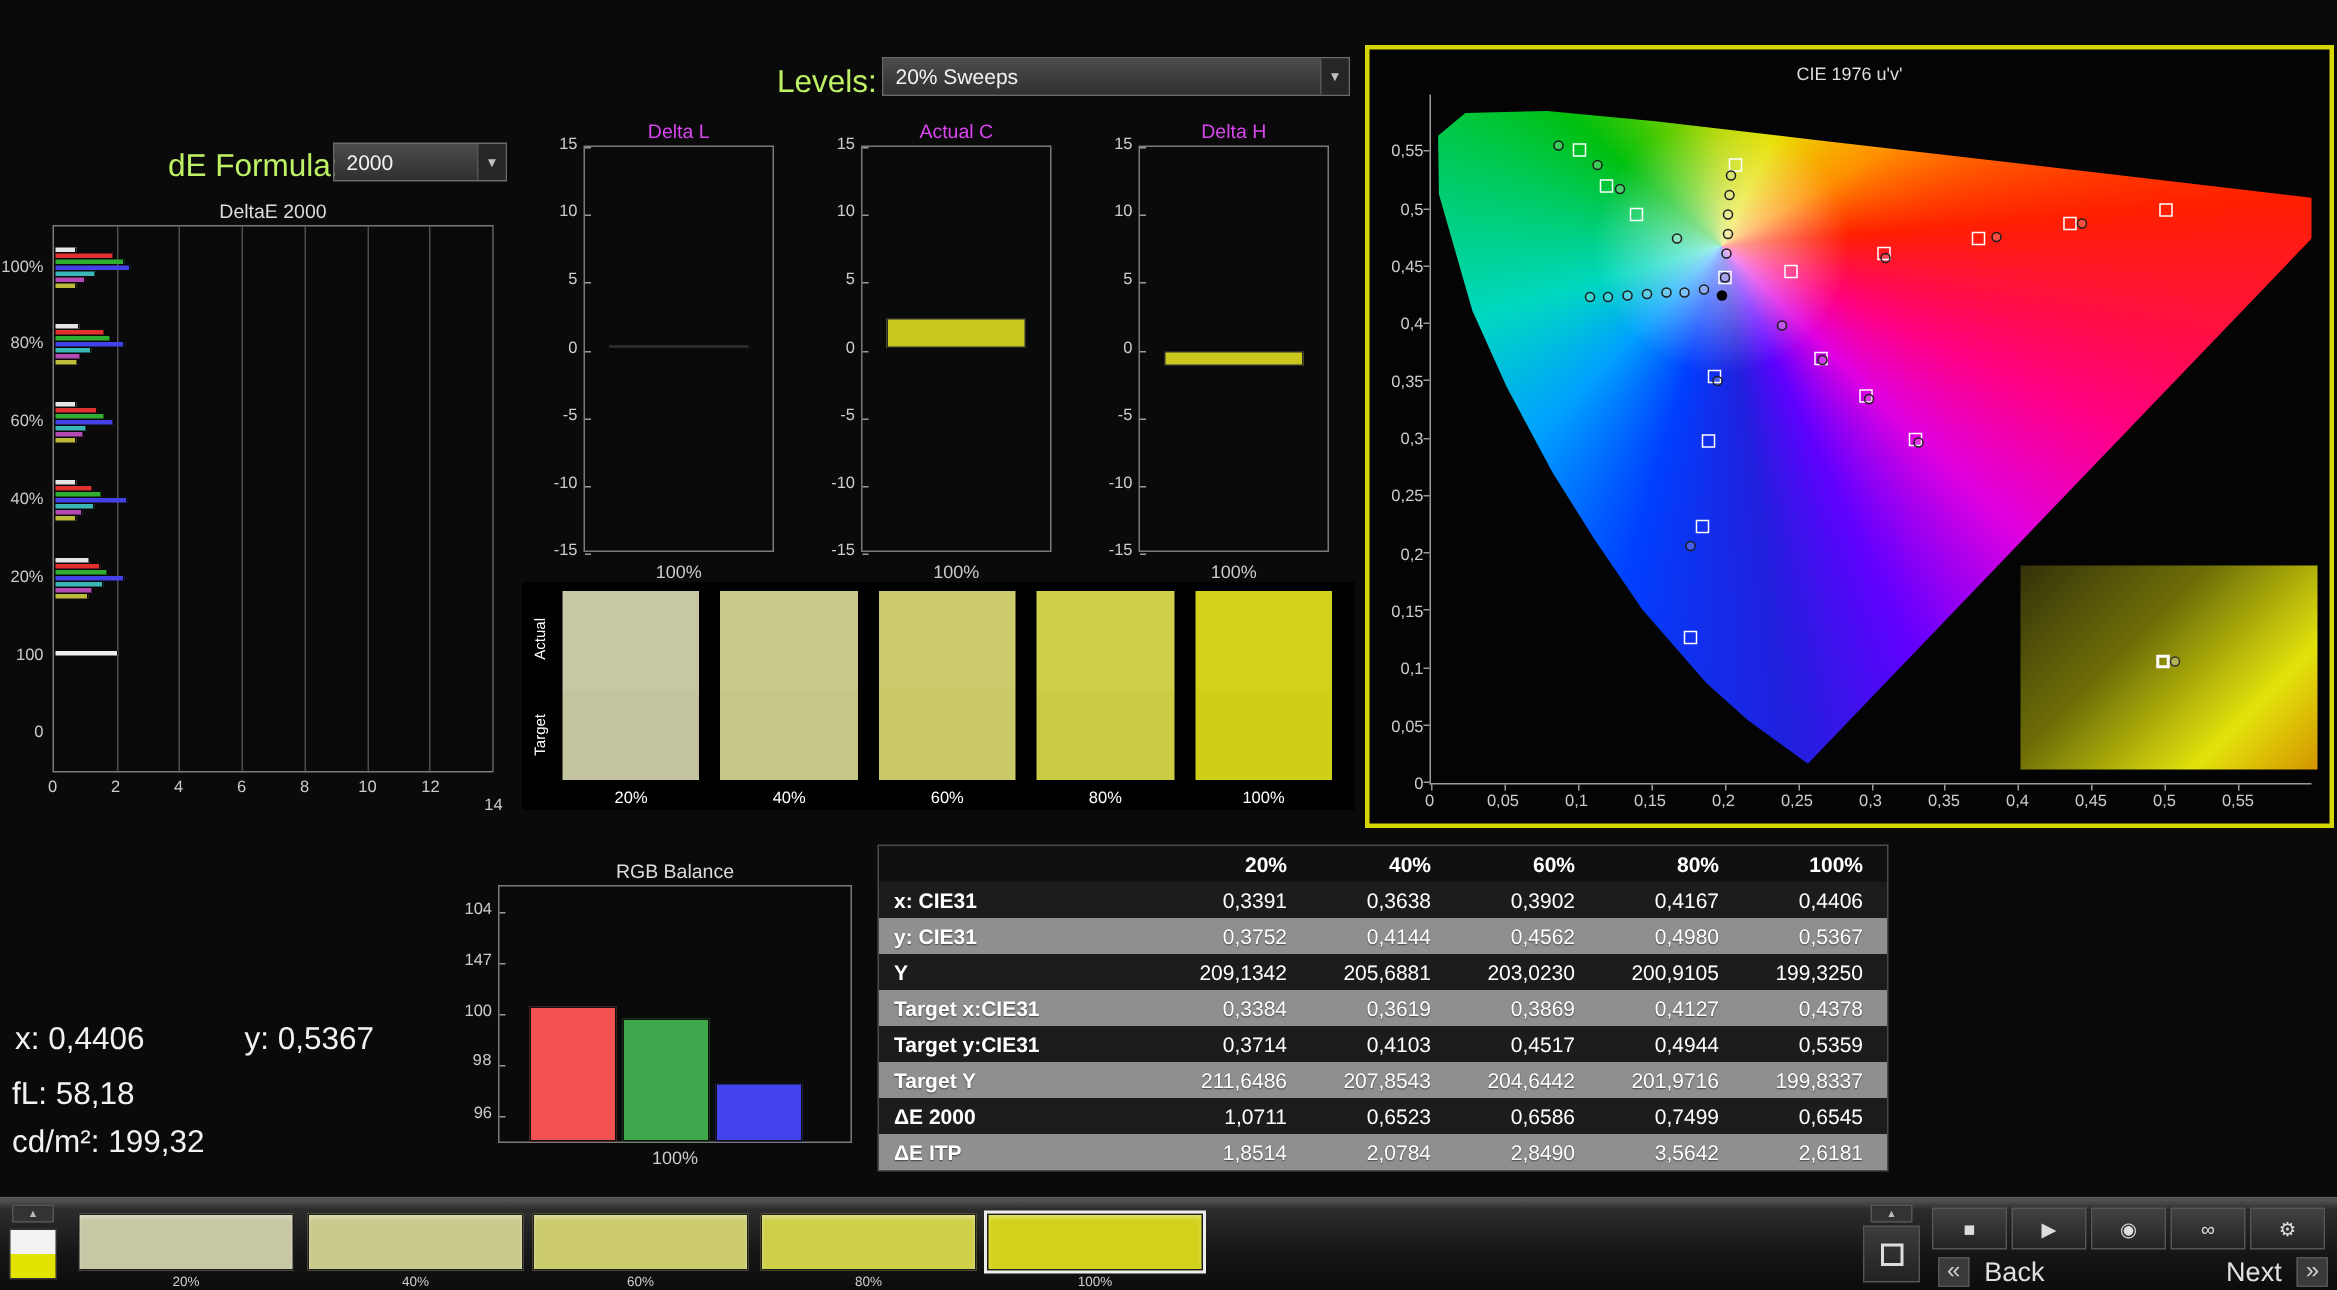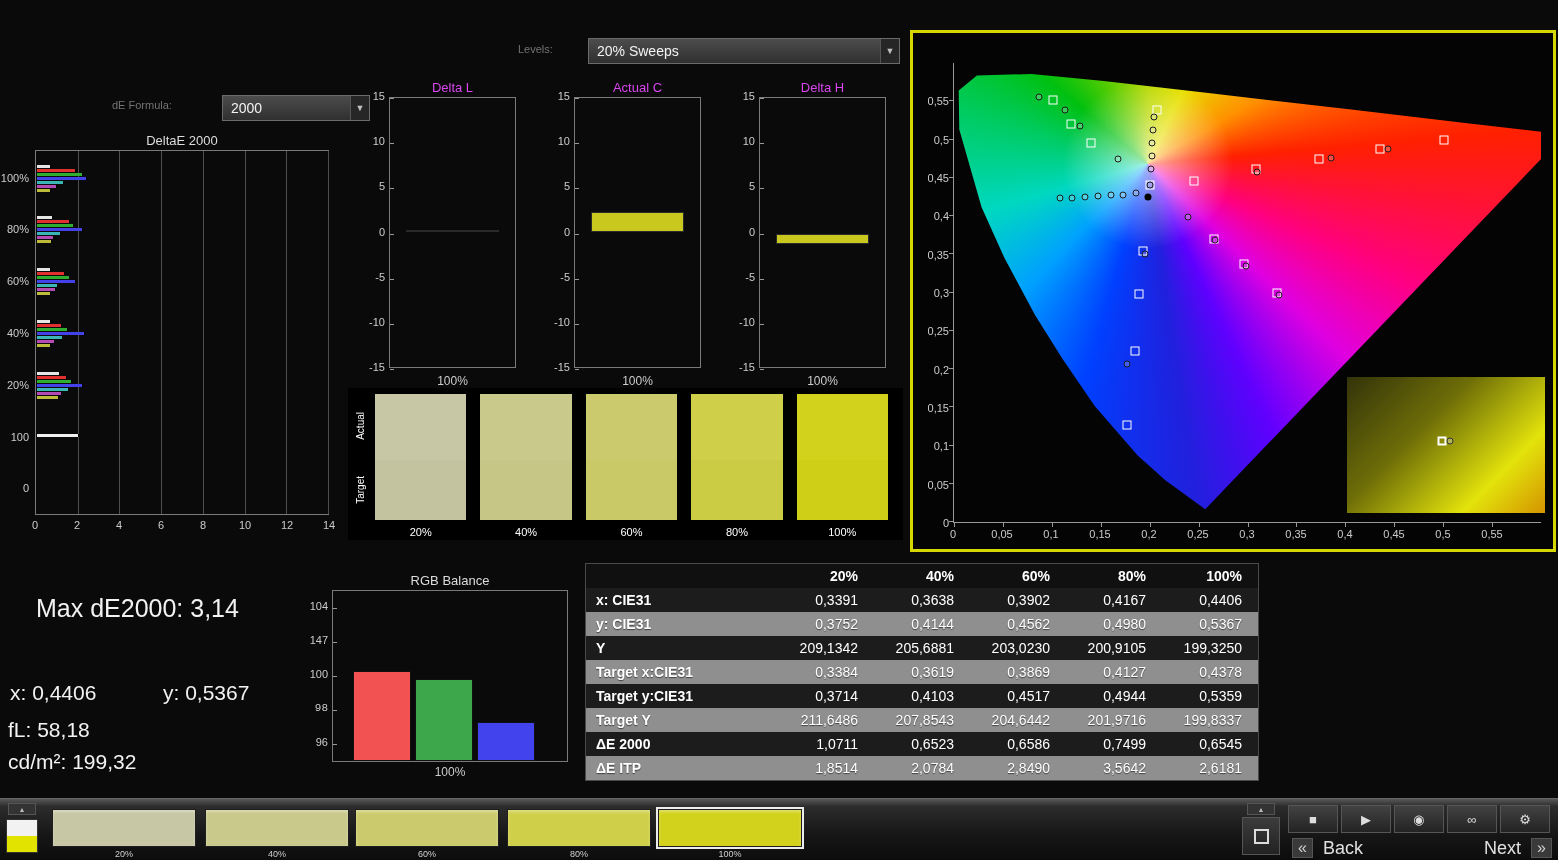--- a/index.html
+++ b/index.html
@@ -3,21 +3,21 @@
 <meta charset="utf-8">
 <style>
 *{margin:0;padding:0;box-sizing:border-box;}
 html,body{background:#000;}
 body{font-family:"Liberation Sans",sans-serif;color:#e8e8e8;}
 #app{position:relative;width:1558px;height:860px;background:#0a0a0a;overflow:hidden;}
 .abs{position:absolute;}
 
 
 .page-title{left:6px;top:22px;font-size:38px;color:#ececec;letter-spacing:.5px;}
-.ctl-label{font-size:11px;color:#737373;}
+.ctl-label{font-size:21px;color:#bef264;}
 .dropdown{background:linear-gradient(#4c4c4c,#303030);border:1px solid #6a6a6a;height:26px;display:flex;align-items:center;justify-content:space-between;padding-left:8px;font-size:14px;color:#f2f2f2;cursor:pointer;}
 .dd-arrow{width:19px;height:24px;background:#262626;color:#c0c0c0;font-size:9px;display:flex;align-items:center;justify-content:center;border-left:1px solid #555;}
 
 
 #deltae-title{left:35px;top:133px;width:294px;text-align:center;font-size:13px;color:#ddd;}
 #deltae-plot{left:35px;top:150px;width:294px;height:365px;border:1px solid #7a7a7a;}
 .vgrid{position:absolute;top:0;bottom:0;width:1px;background:#4d4d4d;}
 .bar-group{position:absolute;left:1px;right:0;}
 .hbar{height:3px;margin-bottom:1px;border-right:1px solid #000;}
 #deltae-ylabels{left:0;top:150px;width:31px;height:365px;}
@@ -114,21 +114,21 @@
 #next-btn{left:1424px;width:128px;justify-content:flex-end;}
 .chev{font-size:16px;color:#cfcfcf;background:#3a3a3a;border:1px solid #555;padding:0 5px;line-height:18px;}
 </style>
 </head>
 <body>
 
 <div id="app">
 
 
   <div class="abs ctl-label" style="left:112px;top:99px;">dE Formula:</div>
-  <div class="abs dropdown" style="left:222px;top:95px;width:148px;">
+  <div class="abs dropdown" style="left:222px;top:95px;width:116px;">
     <span>2000</span>
     <span class="dd-arrow">▼</span>
   </div>
 
   <div class="abs ctl-label" style="left:518px;top:43px;">Levels:</div>
   <div class="abs dropdown" style="left:588px;top:38px;width:312px;">
     <span>20% Sweeps</span>
     <span class="dd-arrow">▼</span>
   </div>
 
@@ -200,21 +200,21 @@
       <div class="ylab" style="top: 338px;">0</div>
     </div>
   <div class="abs" id="deltae-xlabels">
       <div class="xlab" style="left: 0%;">0</div>
       <div class="xlab" style="left: 14.2857%;">2</div>
       <div class="xlab" style="left: 28.5714%;">4</div>
       <div class="xlab" style="left: 42.8571%;">6</div>
       <div class="xlab" style="left: 57.1429%;">8</div>
       <div class="xlab" style="left: 71.4286%;">10</div>
       <div class="xlab" style="left: 85.7143%;">12</div>
-      <div class="xlab" style="left: 100%;">14</div>
+      <div class="xlab" style="left: 100%; margin-top: 12px;">14</div>
     </div>
 
   <div class="mini-chart" id="delta-l" style="left:359px;">
       <div class="mini-title">Delta L</div>
       <div class="mini-plot">
         <div class="mini-tick" style="top: 0px;"></div>
         <div class="mini-tick" style="top: 45.1667px;"></div>
         <div class="mini-tick" style="top: 90.3333px;"></div>
         <div class="mini-tick" style="top: 135.5px;"></div>
         <div class="mini-tick" style="top: 180.667px;"></div>
@@ -310,20 +310,21 @@
       <div class="swatch-col">
         <div class="swatch-box">
           <div class="swatch-top" style="background: rgb(210, 210, 28);"></div>
           <div class="swatch-bottom" style="background: rgb(207, 207, 24);"></div>
         </div>
         <div class="swatch-label">100%</div>
       </div>
     </div>
 
   <div class="abs" id="cie-panel">
+    <div id="cie-title">CIE 1976 u'v'</div>
     <div id="cie-plot">
       <div id="cie-locus"></div>
     <div class="cie-xtickmark" style="left: 0%;"></div>
         <div class="cie-xtickmark" style="left: 8.33333%;"></div>
         <div class="cie-xtickmark" style="left: 16.6667%;"></div>
         <div class="cie-xtickmark" style="left: 25%;"></div>
         <div class="cie-xtickmark" style="left: 33.3333%;"></div>
         <div class="cie-xtickmark" style="left: 41.6667%;"></div>
         <div class="cie-xtickmark" style="left: 50%;"></div>
         <div class="cie-xtickmark" style="left: 58.3333%;"></div>
@@ -415,21 +416,20 @@
         <div class="cie-ylab" style="bottom: 75%;">0,45</div>
         <div class="cie-ylab" style="bottom: 83.3333%;">0,5</div>
         <div class="cie-ylab" style="bottom: 91.6667%;">0,55</div>
       </div>
     <div id="cie-inset">
         <div class="inset-square" style="left: 48%; top: 47%;"></div>
         <div class="inset-circle" style="left: 52%; top: 47%;"></div>
       </div>
   </div>
 
-  <div class="abs" id="stat-max">Max dE2000: 3,14</div>
   <div class="abs" id="stat-x">x: 0,4406</div>
   <div class="abs" id="stat-y">y: 0,5367</div>
   <div class="abs" id="stat-fl">fL: 58,18</div>
   <div class="abs" id="stat-cd">cd/m²: 199,32</div>
 
   <div class="abs" id="rgb-title">RGB Balance</div>
   <div class="abs" id="rgb-plot">
       <div class="mini-tick" style="top: 17px;"></div>
       <div class="mini-tick" style="top: 51px;"></div>
       <div class="mini-tick" style="top: 85px;"></div>

